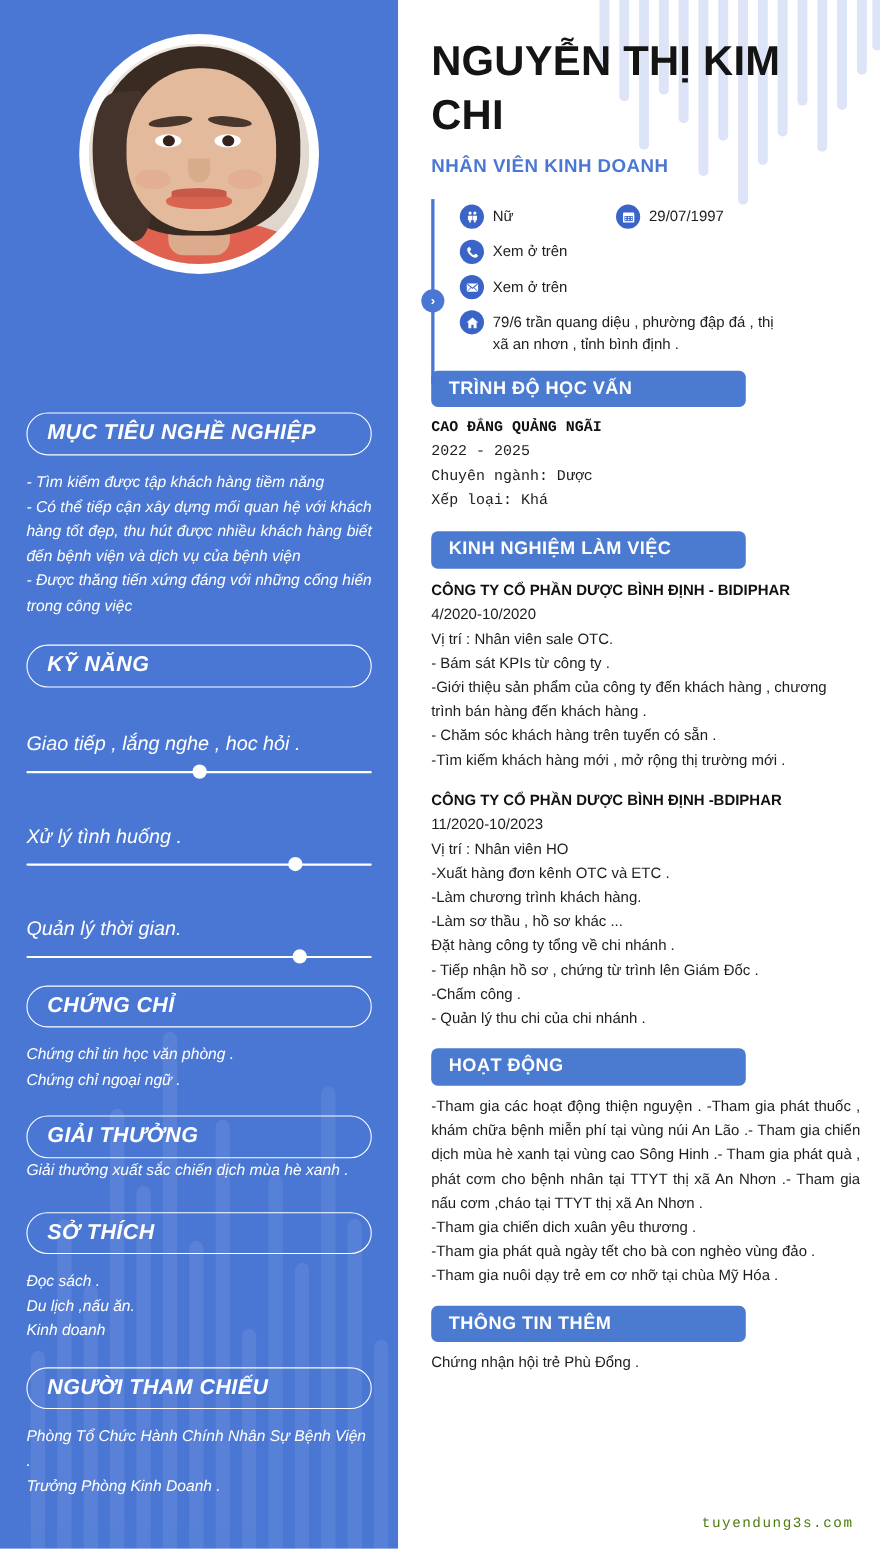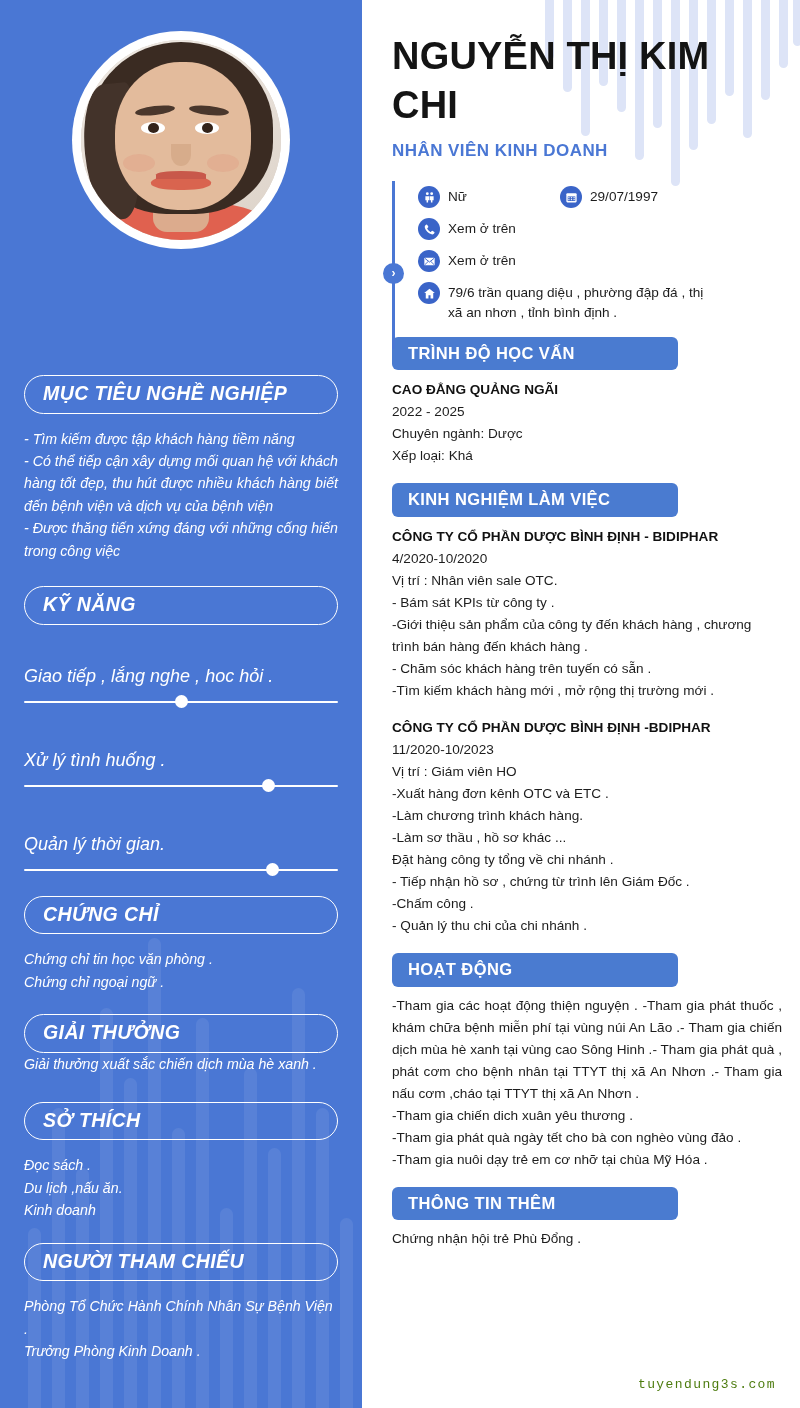--- a/index.html
+++ b/index.html
@@ -326,21 +326,21 @@
           <svg width="13" height="13" viewBox="0 0 24 24" fill="#fff">
             <path d="M12 3 2.2 11.3h2.9V21h5V15h3.8v6h5v-9.7h2.9z"></path>
           </svg>
         </span>
         <span class="ctext" style="width:268px;">79/6 trần quang diệu  , phường đập đá , thị xã an nhơn , tỉnh bình định .</span>
       </div>
     </div>
 
     <div class="sec" style="margin-top:14px;">
       <div class="sec-title">TRÌNH ĐỘ HỌC VẤN</div>
-      <div style="margin-top:8px;">
+      <div style="margin-top:8px;font-family:Liberation Mono, monospace;">
         <div class="body-strong">CAO ĐẲNG QUẢNG NGÃI</div>
         <div class="body-txt">2022 - 2025</div>
         <div class="body-txt">Chuyên ngành: Dược</div>
         <div class="body-txt">Xếp loại: Khá</div>
       </div>
     </div>
 
     <div class="sec" style="margin-top:16px;">
       <div class="sec-title">KINH NGHIỆM LÀM VIỆC</div>
 
@@ -350,21 +350,21 @@
         <div class="body-txt">Vị trí : Nhân viên sale OTC.</div>
         <div class="body-txt">- Bám sát KPIs từ công ty .</div>
         <div class="body-txt">-Giới thiệu sản phẩm của công ty đến khách hàng , chương trình bán hàng đến khách hàng .</div>
         <div class="body-txt">- Chăm sóc khách hàng  trên tuyến có sẵn .</div>
         <div class="body-txt">-Tìm kiếm khách hàng mới , mở rộng thị trường mới .</div>
       </div>
 
       <div style="margin-top:14px;">
         <div class="body-strong">CÔNG TY CỔ PHẦN DƯỢC BÌNH ĐỊNH -BDIPHAR</div>
         <div class="body-txt">11/2020-10/2023</div>
-        <div class="body-txt">Vị trí : Giám viên HO</div>
+        <div class="body-txt">Vị trí : Nhân viên HO</div>
         <div class="body-txt">-Xuất hàng đơn kênh OTC và ETC .</div>
         <div class="body-txt">-Làm chương trình khách hàng.</div>
         <div class="body-txt">-Làm sơ thầu , hồ sơ khác ...</div>
         <div class="body-txt">Đặt hàng công ty tổng về chi nhánh .</div>
         <div class="body-txt">- Tiếp nhận hồ sơ , chứng từ trình lên Giám Đốc .</div>
         <div class="body-txt">-Chấm công .</div>
         <div class="body-txt">- Quản lý thu chi của chi nhánh .</div>
       </div>
     </div>
 

